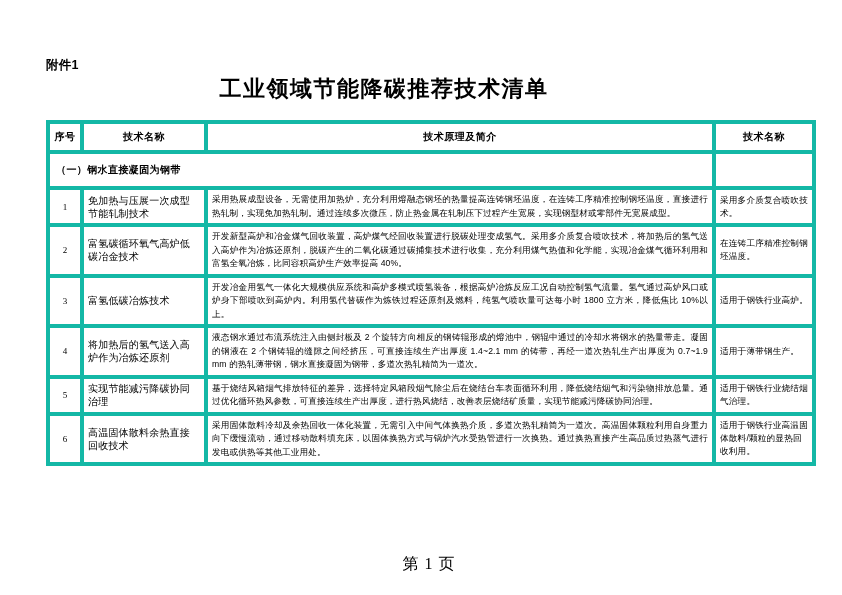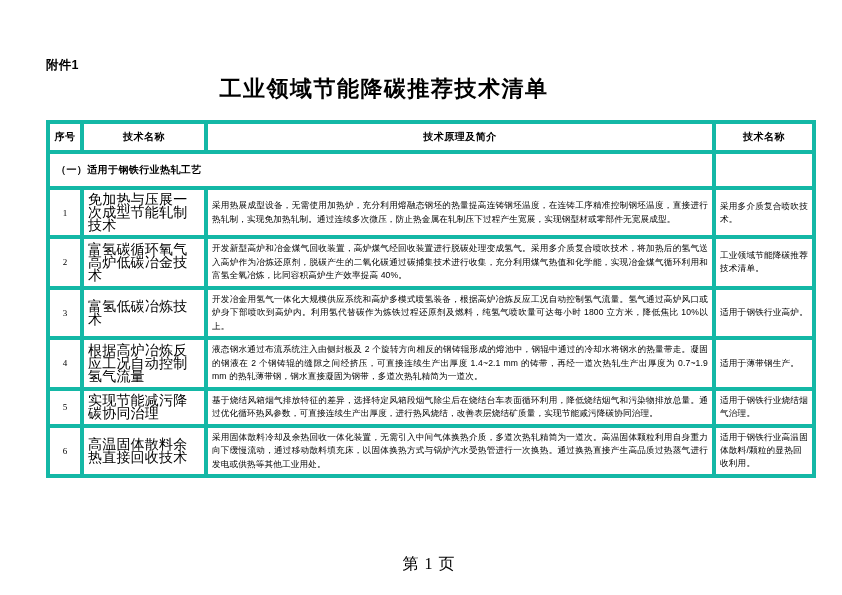--- a/index.html
+++ b/index.html
@@ -82,21 +82,21 @@
     height: 26px;
     padding-left: 6px;
     letter-spacing: 0.4px;
   }
   td.cell-seq {
     text-align: center;
     font-size: 9px;
     font-family: "Liberation Serif", "DejaVu Serif", serif;
   }
   td.cell-name {
-    font-size: 14px;
+    font-size: 10px;
     line-height: 13px;
     letter-spacing: 0.2px;
     font-family: "Liberation Sans", "DejaVu Sans", sans-serif;
     padding-left: 6px;
   }
   td.cell-desc {
     font-size: 8.6px;
     line-height: 13.5px;
     text-align: justify;
     text-justify: inter-ideograph;
@@ -139,44 +139,44 @@
       <col class="c-scope">
     </colgroup>
     <tbody id="table-body">
       <tr class="header-row">
         <td>序号</td>
         <td>技术名称</td>
         <td>技术原理及简介</td>
         <td>技术名称</td>
       </tr>
       <tr class="section-row">
-        <td colspan="3">（一）适用于钢铁行业热轧工艺</td>
+        <td colspan="3">（一）钢水直接凝固为钢带</td>
         <td></td>
       </tr>
     <tr class="data-row">
           <td class="cell-seq">1</td>
           <td class="cell-name">免加热与压展一次成型节能轧制技术</td>
           <td class="cell-desc">采用热展成型设备，无需使用加热炉，充分利用熔融态钢坯的热量提高连铸钢坯温度，在连铸工序精准控制钢坯温度，直接进行热轧制，实现免加热轧制。通过连续多次微压，防止热金属在轧制压下过程产生宽展，实现钢型材或零部件无宽展成型。</td>
           <td class="cell-scope">采用多介质复合喷吹技术。</td>
         </tr>
         <tr class="data-row">
           <td class="cell-seq">2</td>
           <td class="cell-name">富氢碳循环氧气高炉低碳冶金技术</td>
           <td class="cell-desc">开发新型高炉和冶金煤气回收装置，高炉煤气经回收装置进行脱碳处理变成氢气。采用多介质复合喷吹技术，将加热后的氢气送入高炉作为冶炼还原剂，脱碳产生的二氧化碳通过碳捕集技术进行收集，充分利用煤气热值和化学能，实现冶金煤气循环利用和富氢全氧冶炼，比同容积高炉生产效率提高 40%。</td>
-          <td class="cell-scope">工业领域节能降碳推荐技术清单。</td>
+          <td class="cell-scope">在连铸工序精准控制钢坯温度。</td>
         </tr>
         <tr class="data-row">
           <td class="cell-seq">3</td>
           <td class="cell-name">富氢低碳冶炼技术</td>
           <td class="cell-desc">开发冶金用氢气一体化大规模供应系统和高炉多模式喷氢装备，根据高炉冶炼反应工况自动控制氢气流量。氢气通过高炉风口或炉身下部喷吹到高炉内。利用氢代替碳作为炼铁过程还原剂及燃料，纯氢气喷吹量可达每小时 1800 立方米，降低焦比 10%以上。</td>
           <td class="cell-scope">适用于钢铁行业高炉。</td>
         </tr>
         <tr class="data-row">
           <td class="cell-seq">4</td>
-          <td class="cell-name">根据高炉冶炼反应工况自动控制氢气流量</td>
+          <td class="cell-name">将加热后的氢气送入高炉作为冶炼还原剂</td>
           <td class="cell-desc">液态钢水通过布流系统注入由侧封板及 2 个旋转方向相反的钢铸辊形成的熔池中，钢辊中通过的冷却水将钢水的热量带走。凝固的钢液在 2 个钢铸辊的缝隙之间经挤压，可直接连续生产出厚度 1.4~2.1 mm 的铸带，再经一道次热轧生产出厚度为 0.7~1.9 mm 的热轧薄带钢，钢水直接凝固为钢带，多道次热轧精简为一道次。</td>
           <td class="cell-scope">适用于薄带钢生产。</td>
         </tr>
         <tr class="data-row">
           <td class="cell-seq">5</td>
           <td class="cell-name">实现节能减污降碳协同治理</td>
           <td class="cell-desc">基于烧结风箱烟气排放特征的差异，选择特定风箱段烟气除尘后在烧结台车表面循环利用，降低烧结烟气和污染物排放总量。通过优化循环热风参数，可直接连续生产出厚度，进行热风烧结，改善表层烧结矿质量，实现节能减污降碳协同治理。</td>
           <td class="cell-scope">适用于钢铁行业烧结烟气治理。</td>
         </tr>
         <tr class="data-row">

